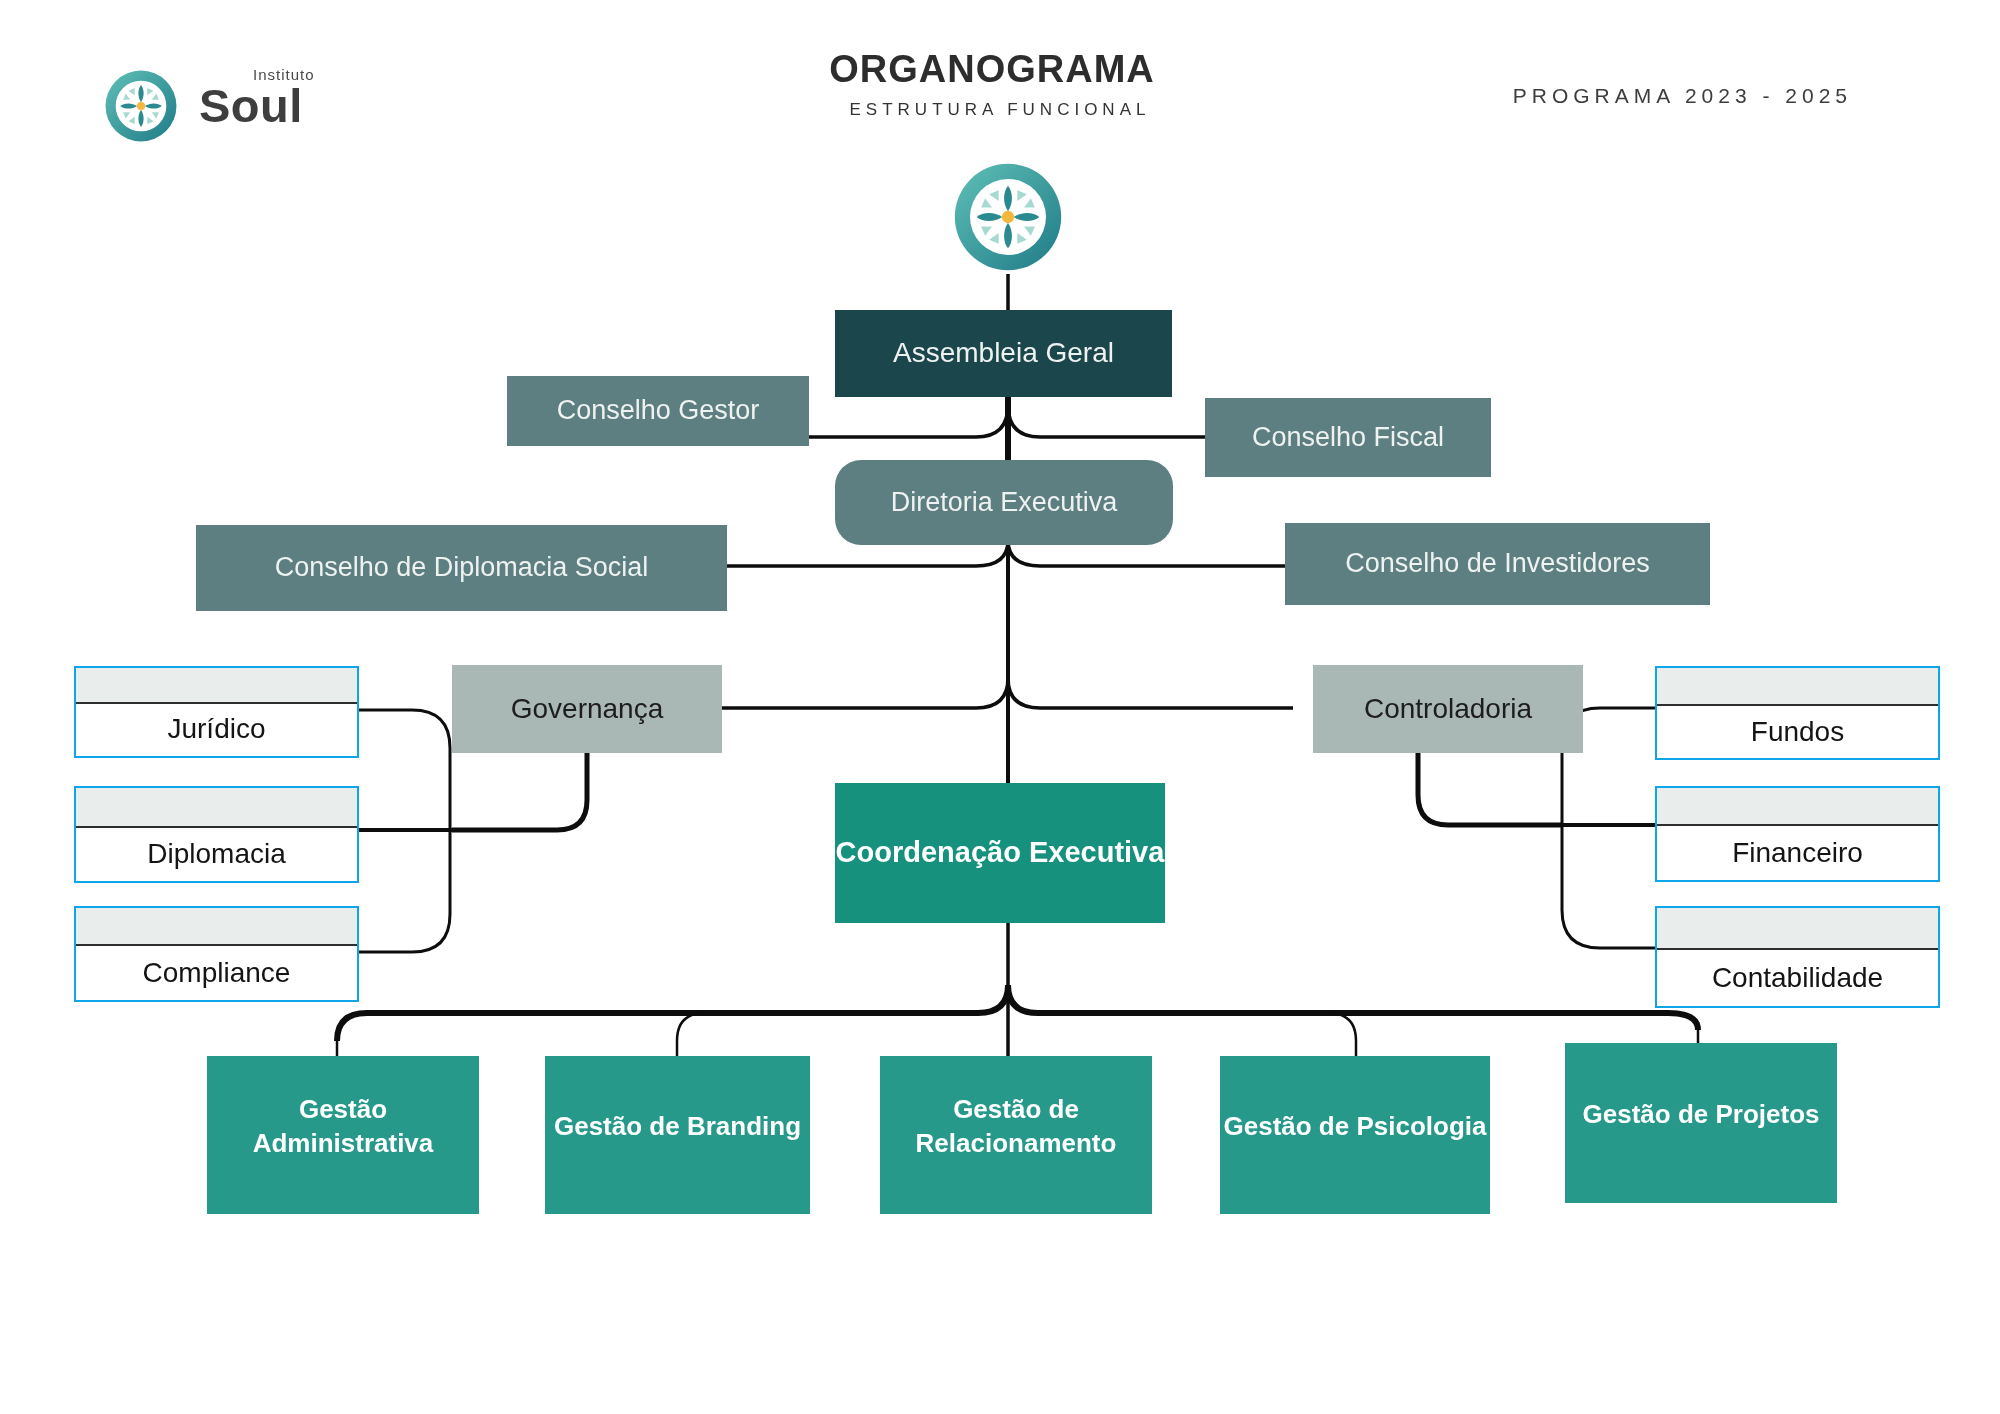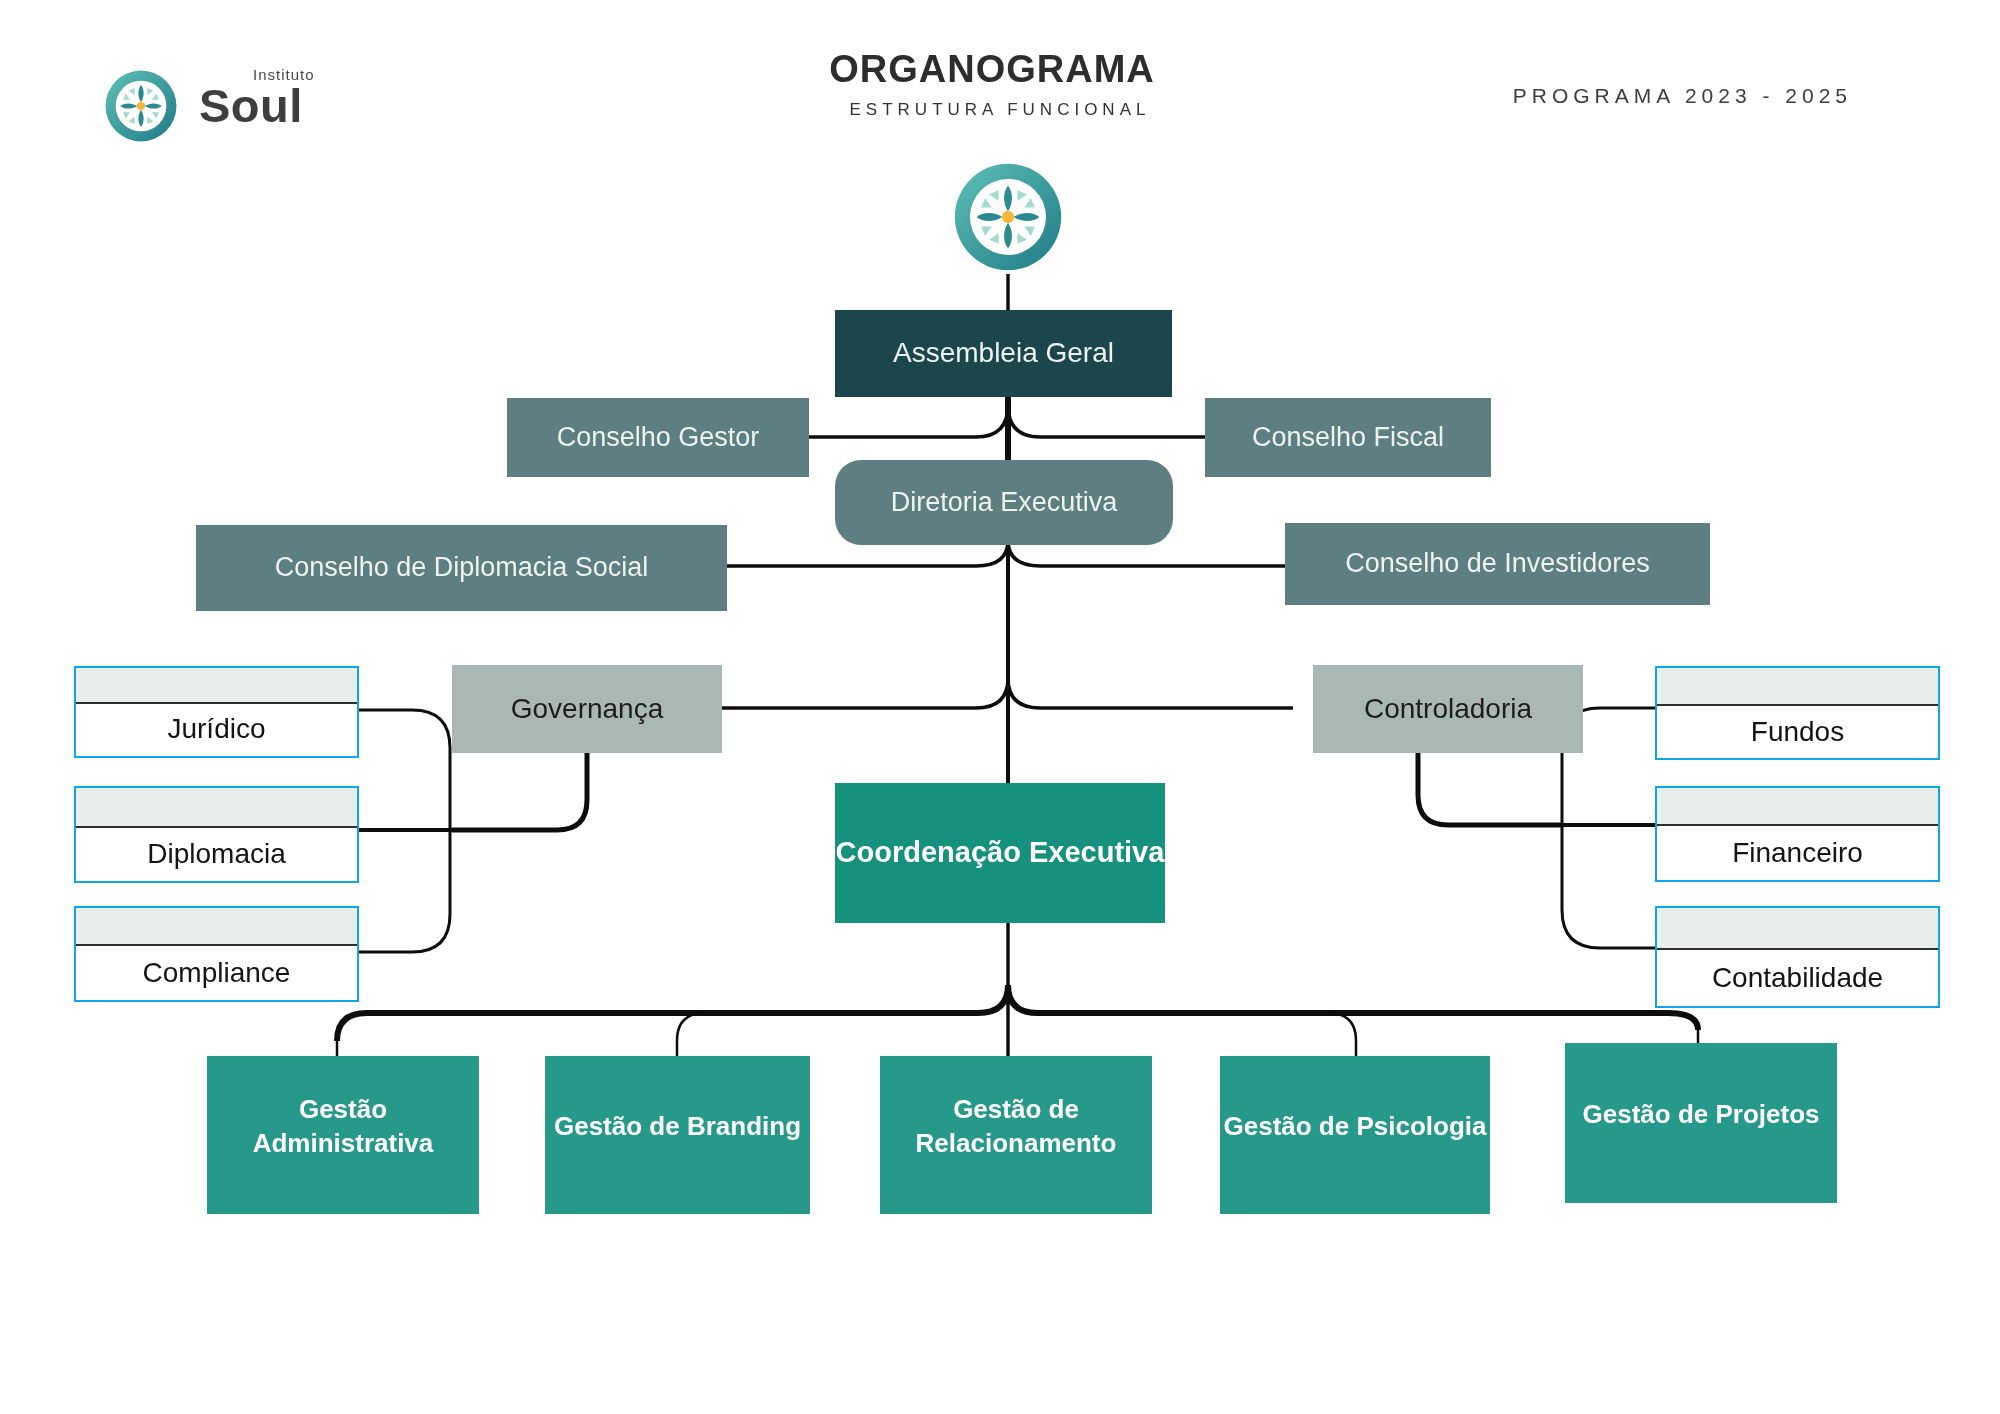--- a/index.html
+++ b/index.html
@@ -45,21 +45,21 @@
   }
   .wbox .strip{
     box-sizing:border-box;width:100%;background:#e9edec;border-bottom:2px solid #2e2e2e;
   }
   .wbox .wlabel{
     display:flex;align-items:center;justify-content:center;width:100%;
     color:#141414;font-size:28px;font-weight:400;
   }
   
   .n-assembleia   {left:835px; top:310px; width:337px; height:87px;}
-  .n-gestor       {left:507px; top:398px; width:302px; height:79px;text-align:right;}
+  .n-gestor       {left:507px; top:376px; width:302px; height:70px;text-align:right;}
   .n-fiscal       {left:1205px;top:398px; width:286px; height:79px;}
   .n-diretoria    {left:835px; top:460px; width:338px; height:85px;border-radius:26px;}
   .n-dipsocial    {left:196px; top:525px; width:531px; height:86px;}
   .n-investidores {left:1285px;top:523px; width:425px; height:82px;}
   .n-governanca   {left:452px; top:665px; width:270px; height:88px;}
   .n-controladoria{left:1293px;top:665px; width:270px; height:88px;margin-left:20px;}
   .n-coordenacao  {left:835px; top:783px; width:330px; height:140px;}
   .n-juridico     {left:74px;  top:666px; width:285px; height:92px;}
   .n-diplomacia   {left:74px;  top:786px; width:285px; height:97px;}
   .n-compliance   {left:74px;  top:906px; width:285px; height:96px;}

